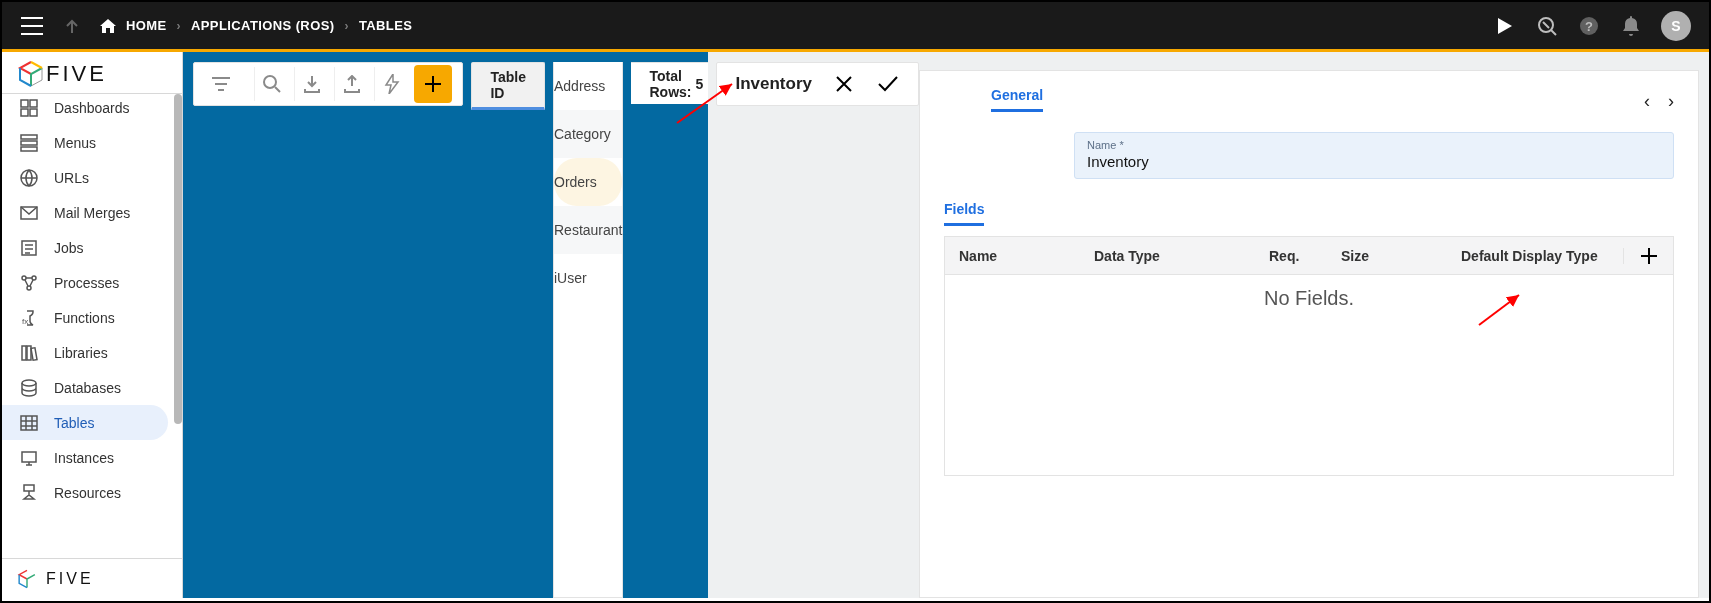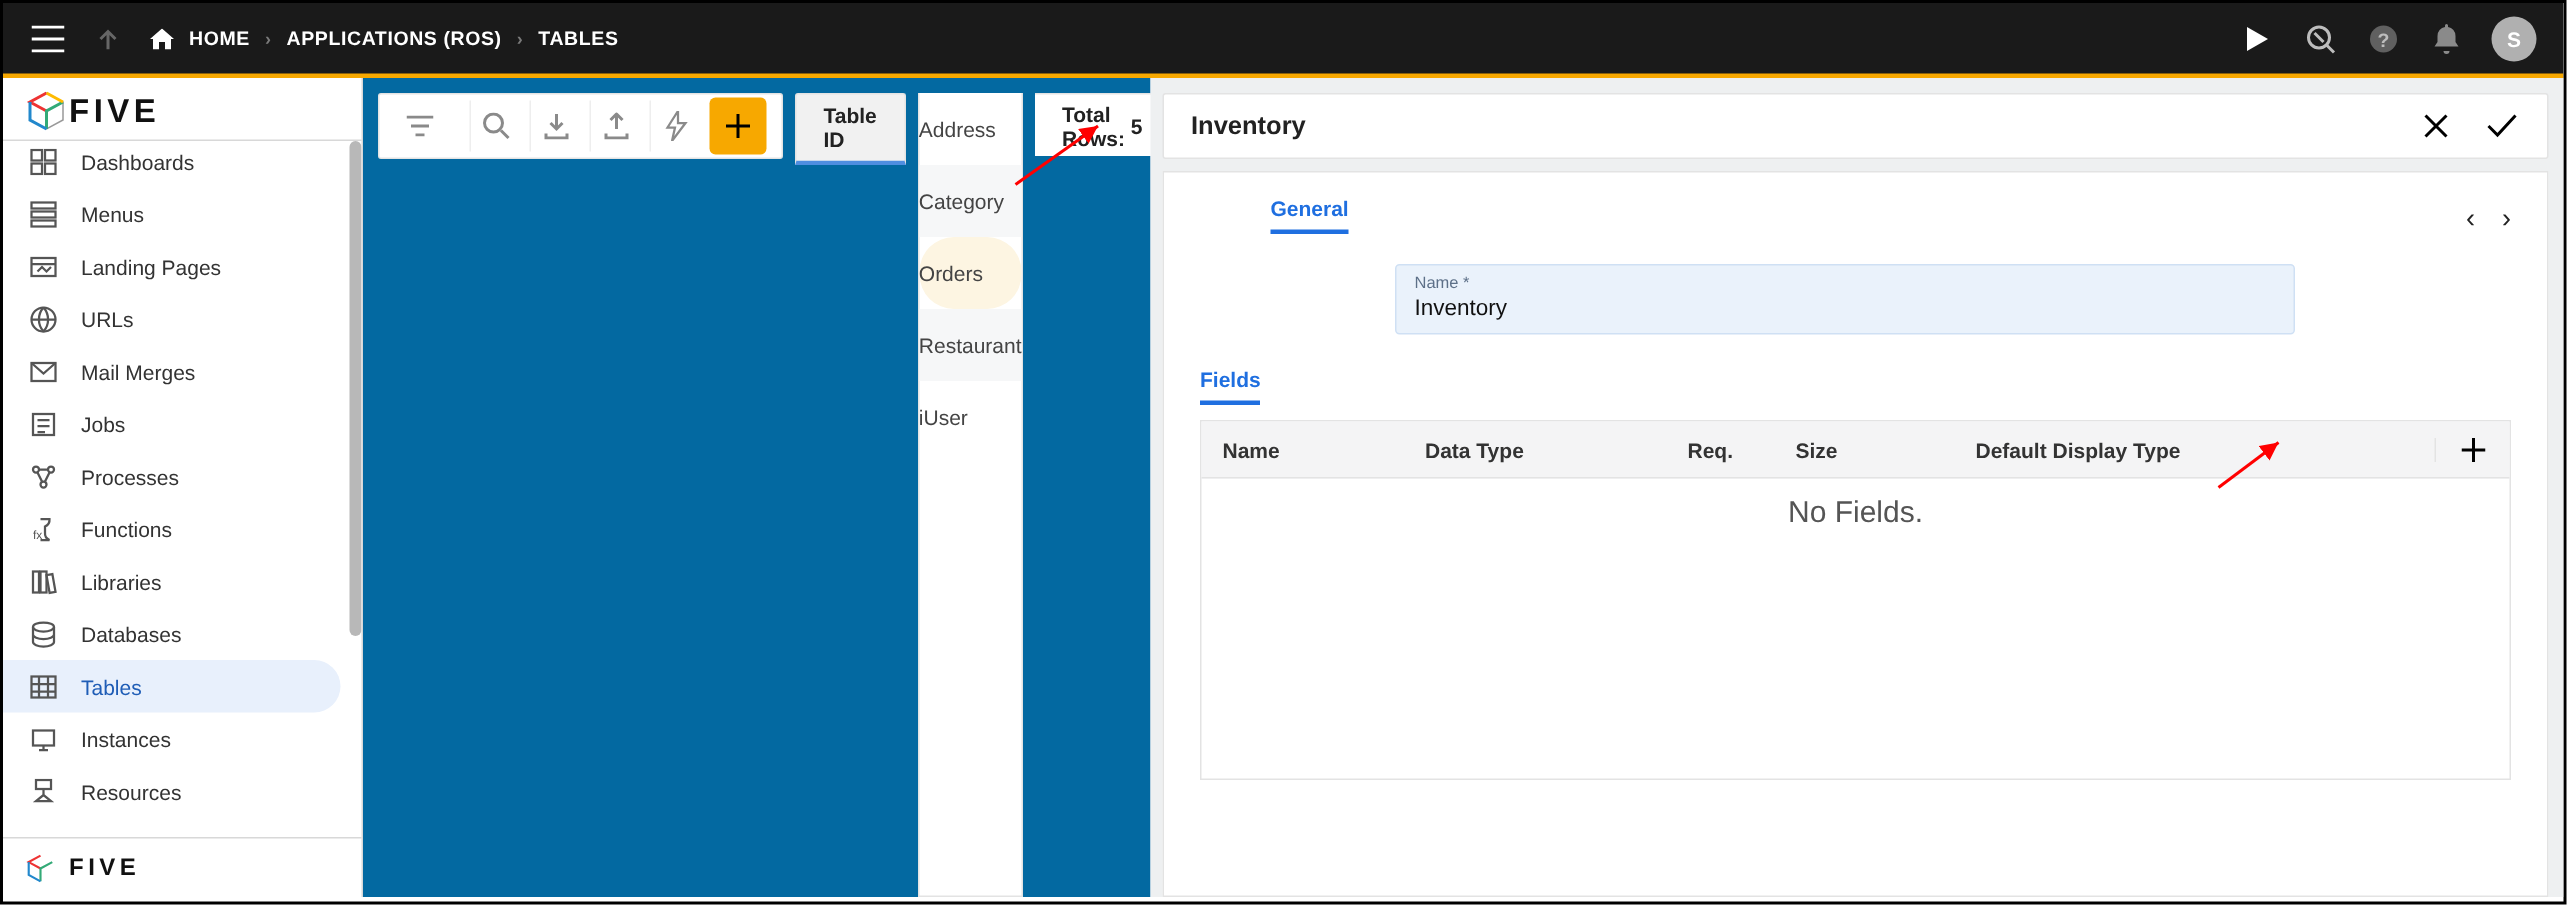--- a/index.html
+++ b/index.html
@@ -52,21 +52,21 @@
   .main{display:flex;height:calc(100% - 53px);}
 
   
   .sidebar{
     width:240px;
     border-right:1px solid var(--border);
     display:flex;
     flex-direction:column;
   }
   .logo-bar{height:42px;display:flex;align-items:center;padding:2px 14px 0;border-bottom:1px solid var(--border);}
-  .logo-text{font-weight:700;font-size:22px;letter-spacing:3px;color:#111;}
+  .logo-text{font-weight:400;font-size:22px;letter-spacing:3px;color:#111;}
   .nav{flex:1;overflow:hidden;position:relative;}
   .nav-inner{padding:2px 0;}
   .nav-item{
     display:flex;align-items:center;gap:14px;
     height:35px;padding:0 16px;color:#333;cursor:pointer;
     border-radius:0 18px 18px 0;margin-right:14px;
   }
   .nav-item.selected{background:var(--sel);color:#1f5db6;}
   .nav-item .nav-icon{width:22px;display:flex;justify-content:center;color:#555;}
   .nav-item.selected .nav-icon{color:#1f5db6;}
@@ -103,21 +103,21 @@
   .row{height:48px;display:flex;align-items:center;padding:0 0;cursor:pointer;color:#444;}
   .row:nth-child(even){background:#f6f7f8;}
   .row.selected{background:var(--yellow-sel);border-radius:23px;}
   .list-footer{
     height:42px;border-top:1px solid #e3e3e3;display:flex;align-items:center;justify-content:flex-end;
     padding:0 18px;font-weight:700;color:#222;background:#fff;
   }
 
   
   .detail{
-    flex:1;background:#eef0f1;padding:10px 10px 0 8px;display:flex;flex-direction:column;
+    flex:1;background:#eef0f1;padding:10px 10px 0 8px;display:flex;flex-direction:row;
   }
   .detail-head{
     height:44px;background:#fff;border:1px solid #e3e3e3;border-radius:2px;
     display:flex;align-items:center;padding:0 18px;gap:10px;
   }
   .detail-head .title{font-weight:700;color:#222;font-size:17px;}
   .detail-head .spacer{flex:1;}
   .detail-body{
     flex:1;background:#fff;border:1px solid #e3e3e3;margin-top:8px;padding:16px 24px;overflow:auto;
   }
@@ -235,29 +235,20 @@
           </div>
           <div class="nav-item">
             <span class="nav-icon">
               <svg width="18" height="18" viewBox="0 0 18 18">
                 <rect x="1" y="1" width="16" height="4" stroke="#555" stroke-width="1.5" fill="none"></rect>
                 <rect x="1" y="7" width="16" height="4" stroke="#555" stroke-width="1.5" fill="none"></rect>
                 <rect x="1" y="13" width="16" height="4" stroke="#555" stroke-width="1.5" fill="none"></rect>
               </svg>
             </span>
             <span>Menus</span>
-          </div>
-          <div class="nav-item">
-            <span class="nav-icon">
-              <svg width="18" height="18" viewBox="0 0 18 18">
-                <rect x="1" y="3" width="16" height="12" stroke="#555" stroke-width="1.5" fill="none"></rect>
-                <path d="M1 7h16M5 12l3-3 3 3 3-3" stroke="#555" stroke-width="1.5" fill="none"></path>
-              </svg>
-            </span>
-            <span>Landing Pages</span>
           </div>
           <div class="nav-item">
             <span class="nav-icon">
               <svg width="18" height="18" viewBox="0 0 18 18">
                 <circle cx="9" cy="9" r="8" stroke="#555" stroke-width="1.5" fill="none"></circle>
                 <path d="M1 9h16M9 1a12 12 0 0 1 0 16M9 1a12 12 0 0 0 0 16" stroke="#555" stroke-width="1.5" fill="none"></path>
               </svg>
             </span>
             <span>URLs</span>
           </div>

